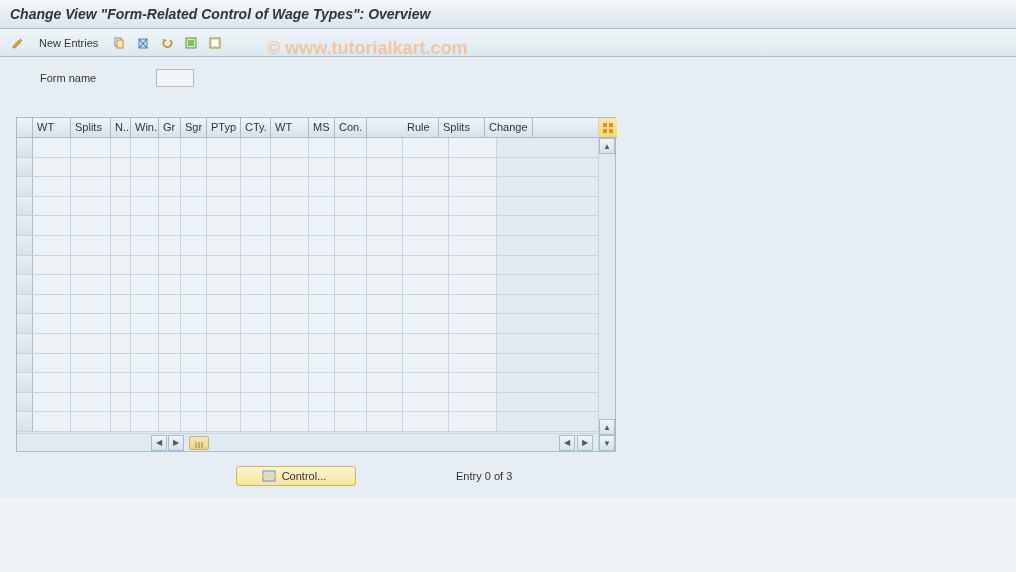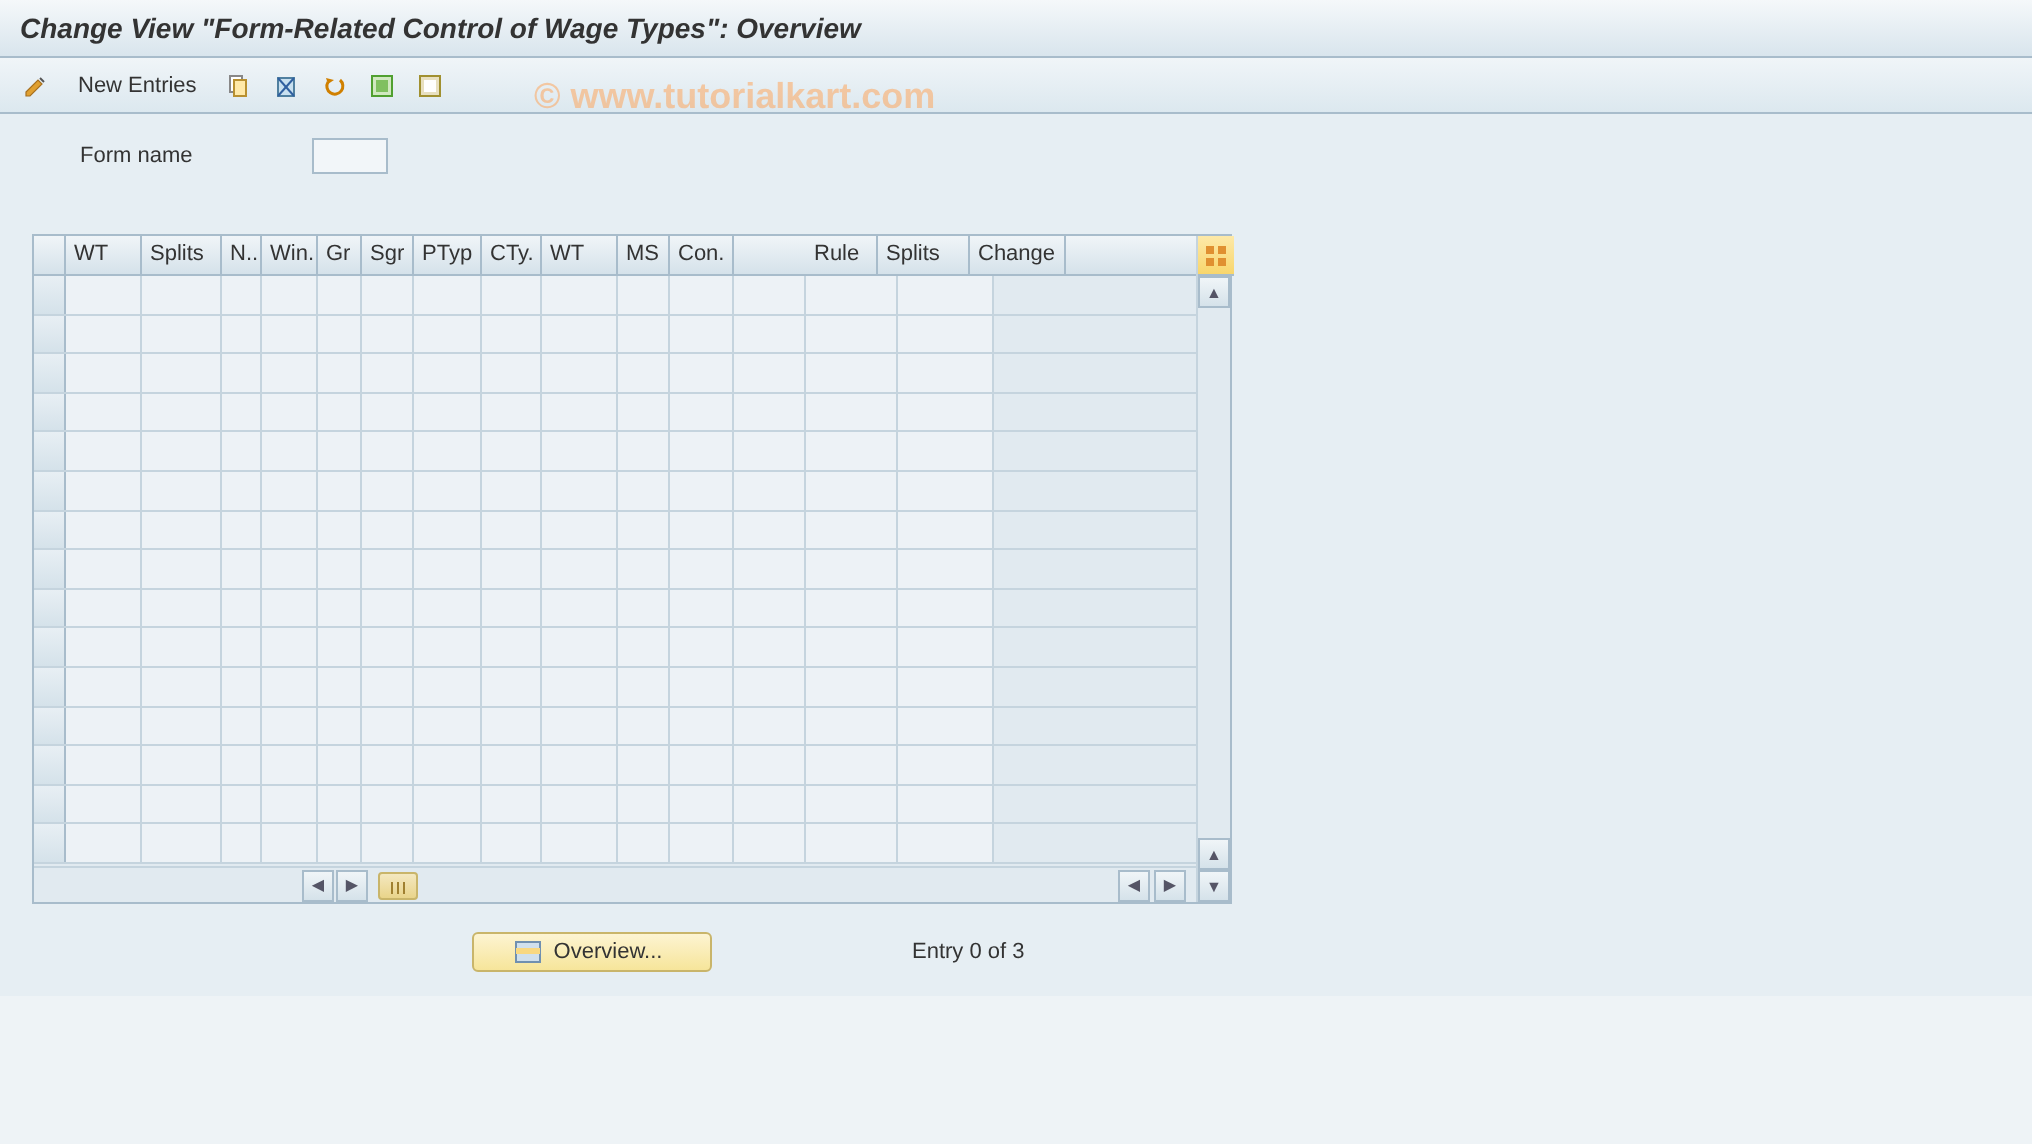--- a/index.html
+++ b/index.html
@@ -599,18 +599,18 @@
       </div>
     </div>
   </div>
 
   <div class="footer-row">
     <div class="position-btn">
       <svg class="ic" width="14" height="12" viewBox="0 0 14 12">
           <rect x="1" y="1" width="12" height="10" fill="#d0e0ec" stroke="#7090b0"></rect>
           <rect x="1" y="4" width="12" height="3" fill="#f8d880"></rect>
         </svg>
-      <span>Overview...</span>
+      <span>Control...</span>
     </div>
     <span class="entry-text">Entry 0 of 3</span>
   </div>
 
 </div>
 
 </body></html>

